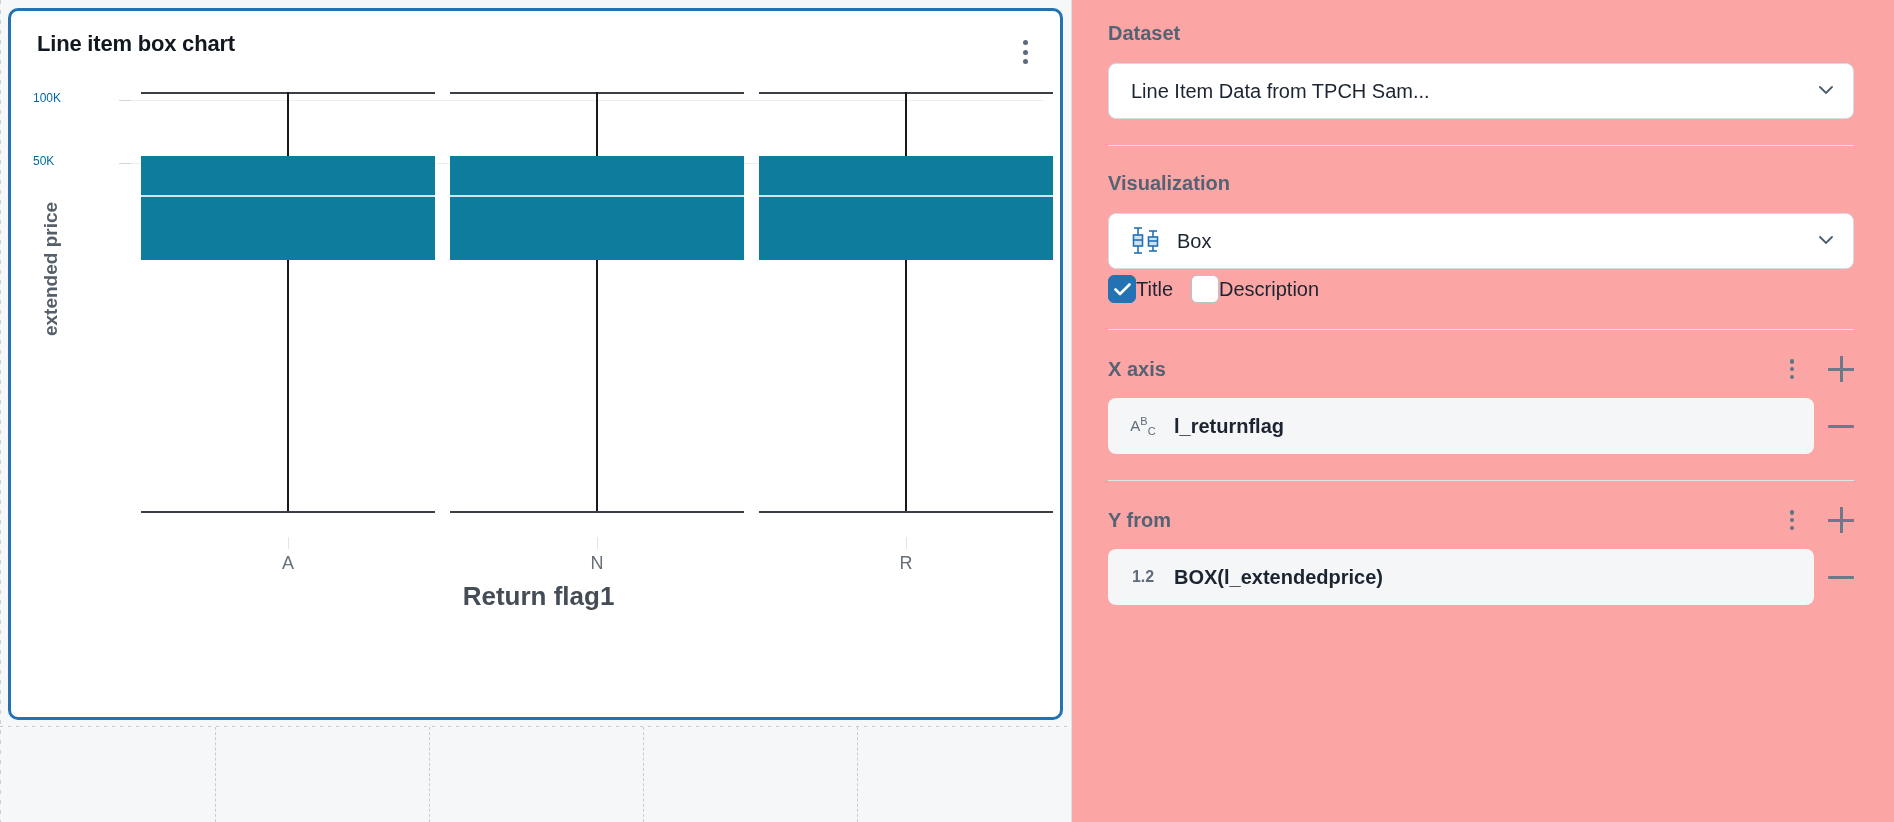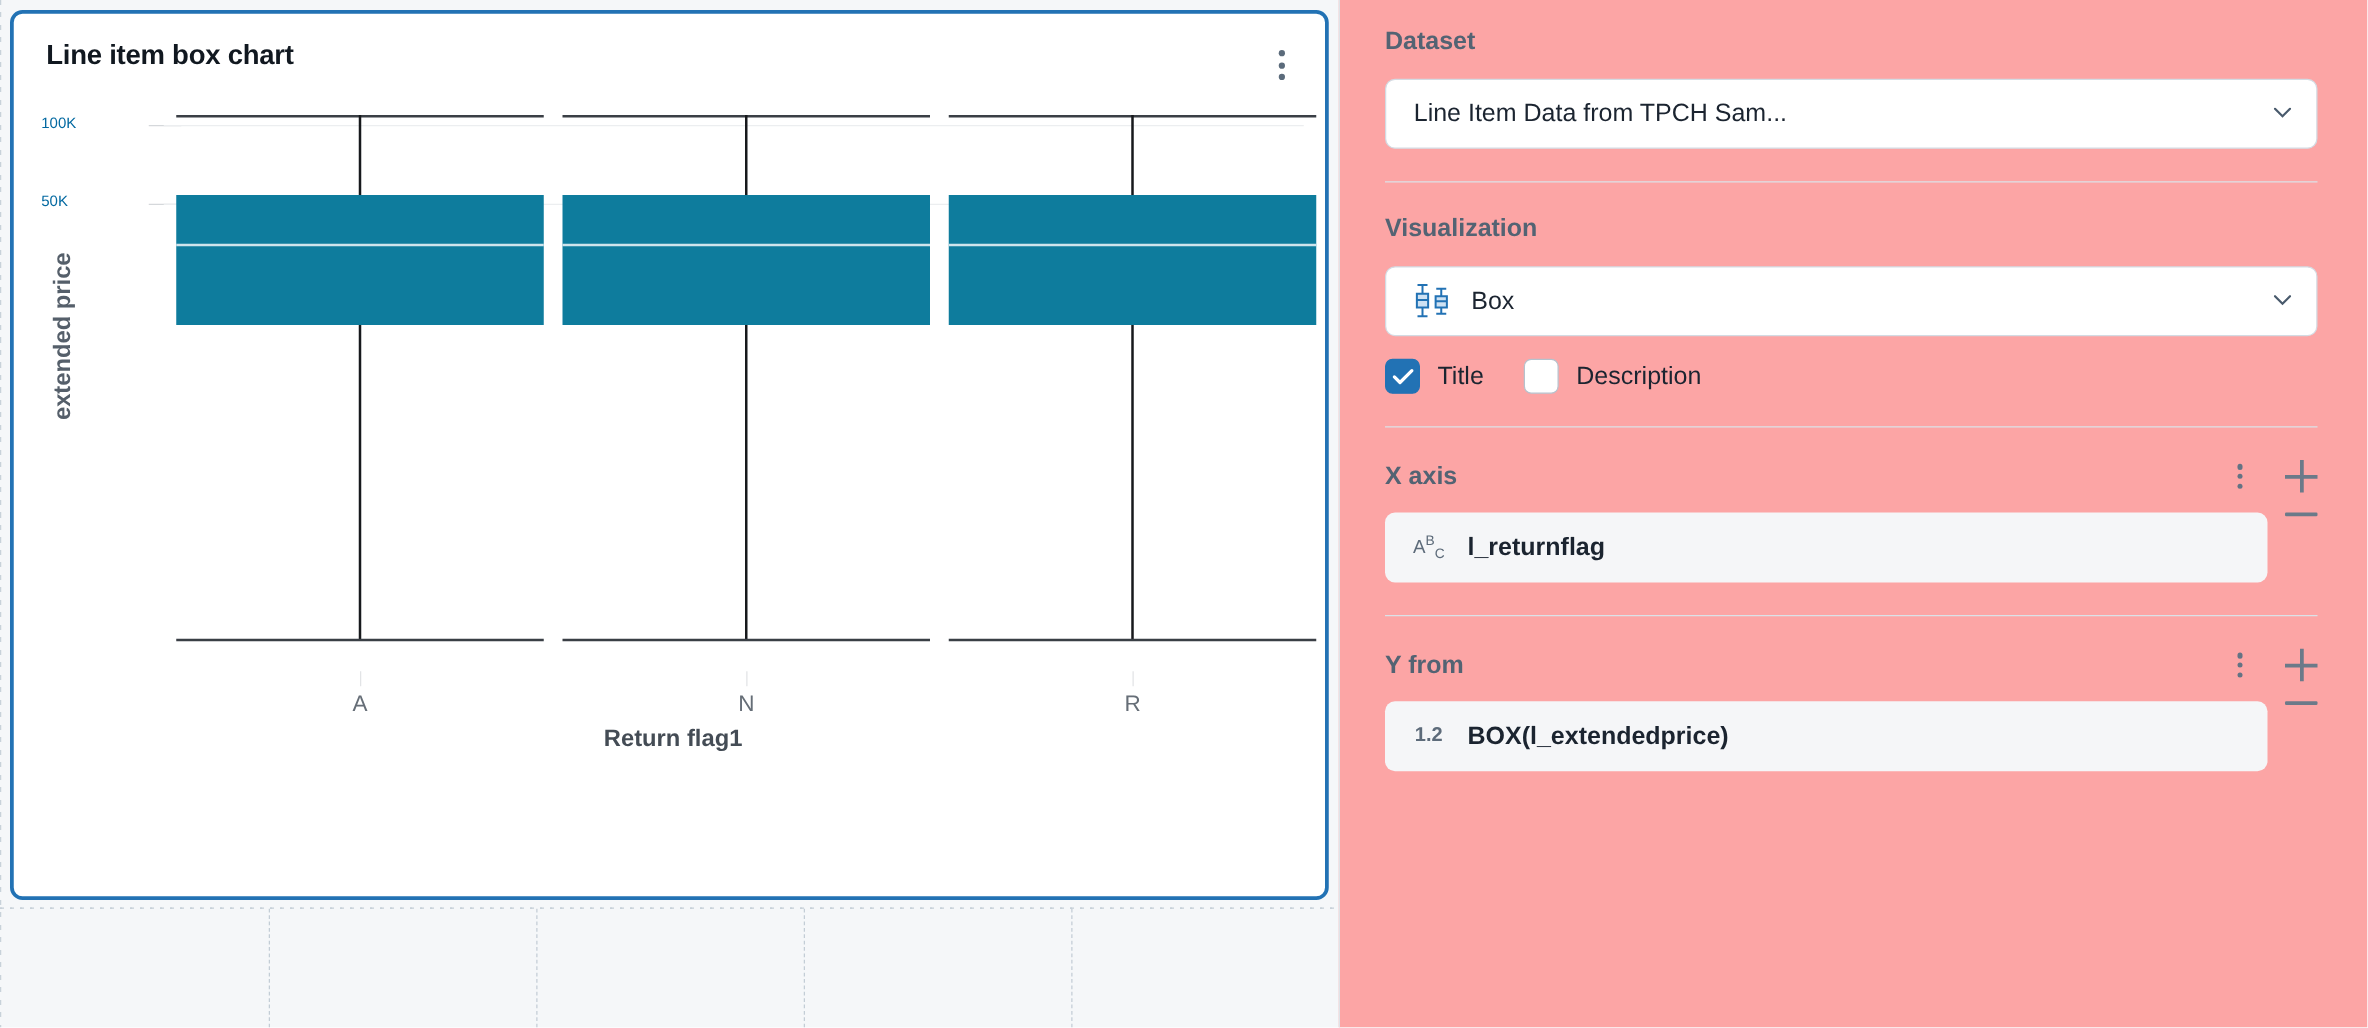--- a/index.html
+++ b/index.html
@@ -89,21 +89,21 @@
   .median { position: absolute; height: 2px; background: #cfe4ec; }
 
   .xtick-label {
     position: absolute;
     font-size: 18px; color: #666e77; text-align: center;
     white-space: nowrap;
   }
   .xtick-mark { position:absolute; width:1px; height:12px; background:#e2e4e6; }
   .xlabel {
     position: absolute; top: 540px; left: 0; width: 1055px;
-    text-align: center; font-size: 19px; font-weight: bold; color: #444c55;
+    text-align: center; font-size: 26px; font-weight: bold; color: #444c55;
   }
 
   
   .panel {
     position: relative;
     flex: 1 1 auto;
     height: 822px;
     background: #fca5a5;
     border-left: 1px solid #dfe3e8;
     padding: 0 40px 0 36px;
@@ -129,21 +129,21 @@
     position: absolute; right: 20px; top: 50%; margin-top: -5px;
     width: 14px; height: 9px;
   }
   .sel-text { overflow: hidden; white-space: nowrap; text-overflow: ellipsis; }
 
   .divider { height: 1px; background: #dbe2e8; margin: 26px 0 0 0; }
 
   .viz-row { display: flex; align-items: center; gap: 12px; }
   .viz-icon { width: 34px; height: 30px; flex: 0 0 34px; }
 
-  .checks { display: flex; align-items: center; gap: 14px; margin-top: 18px; }
+  .checks { display: flex; align-items: center; margin-top: 6px; }
   .cb {
     width: 28px; height: 28px; border-radius: 6px;
     border: 1.5px solid #b6c2cd; background: #fff;
     display: inline-flex; align-items: center; justify-content: center;
     cursor: pointer; flex: 0 0 28px;
   }
   .cb.on { background: #2272B4; border-color: #2272B4; }
   .cb-label { font-size: 20px; color: #1b2430; margin-right: 18px; }
 
   .axis-head {
@@ -152,21 +152,21 @@
   }
   .axis-head .section-label { margin: 0; flex: 1; }
   .mini-kebab { width: 20px; height: 24px; display:flex; flex-direction:column;
     align-items:center; justify-content:space-between; padding:2px 0; cursor:pointer; margin-right: 26px; }
   .mini-kebab span { width:4.5px; height:4.5px; border-radius:50%; background:#637384; display:block;}
   .plus { width: 26px; height: 26px; cursor: pointer; position: relative; }
   .plus:before, .plus:after { content:''; position:absolute; background:#6b7a89; }
   .plus:before { left:0; top:12px; width:26px; height:2.5px; }
   .plus:after { top:0; left:12px; height:26px; width:2.5px; }
 
-  .field-row { display: flex; align-items: flex-start; gap: 14px; }
+  .field-row { display: flex; align-items: center; gap: 14px; }
   .field-chip {
     flex: 1;
     height: 56px;
     background: #f5f6f8;
     border-radius: 8px;
     display: flex; align-items: center;
     padding: 0 20px; gap: 16px;
     cursor: pointer;
   }
   .field-type {

